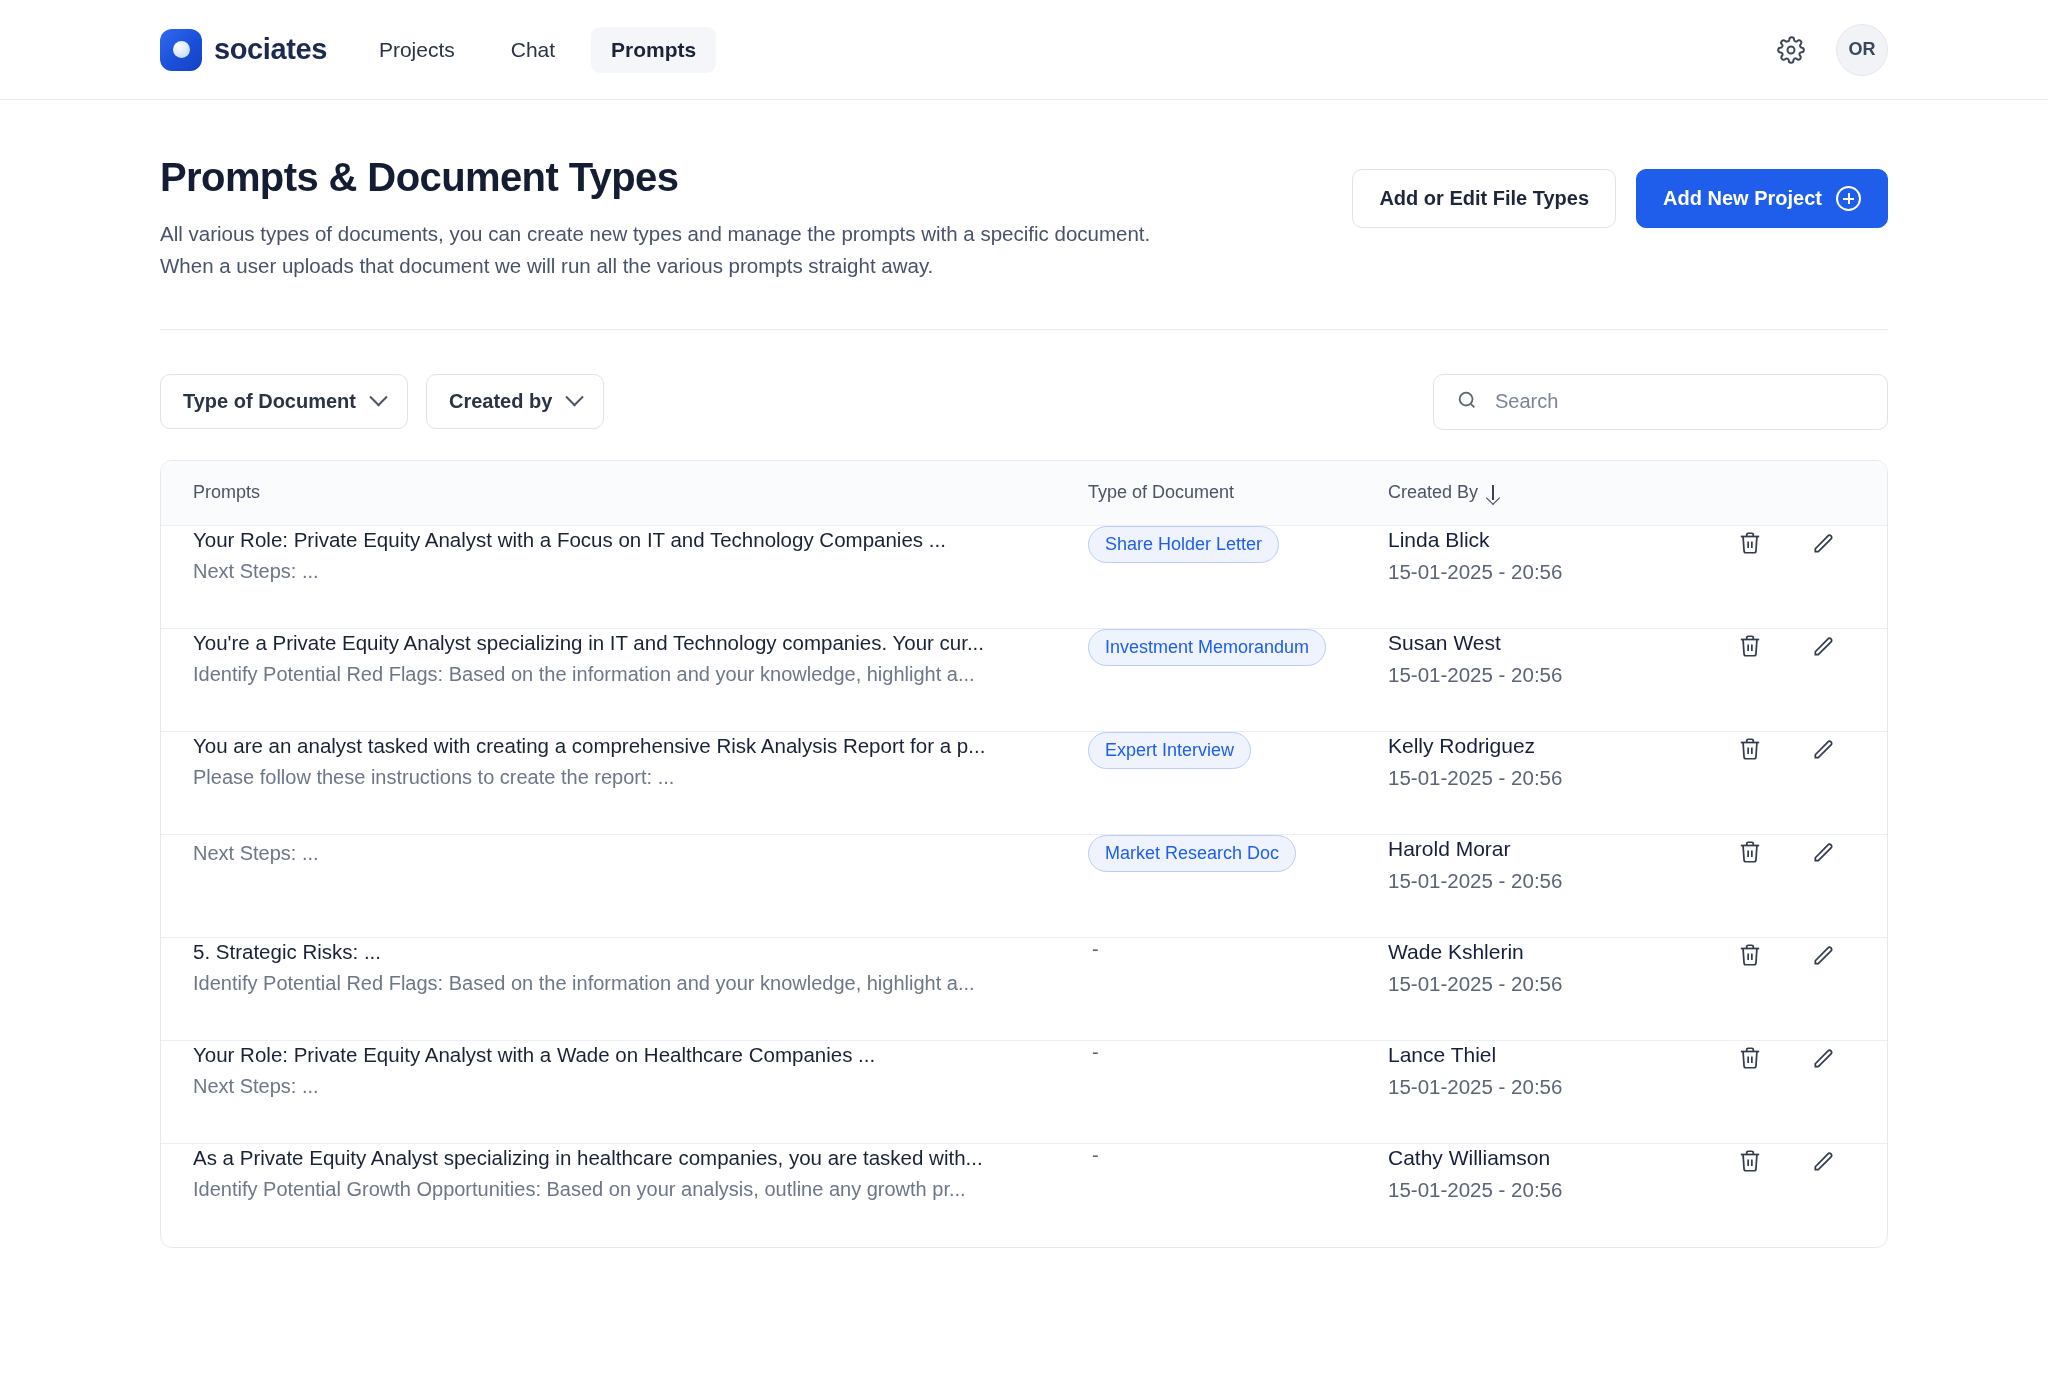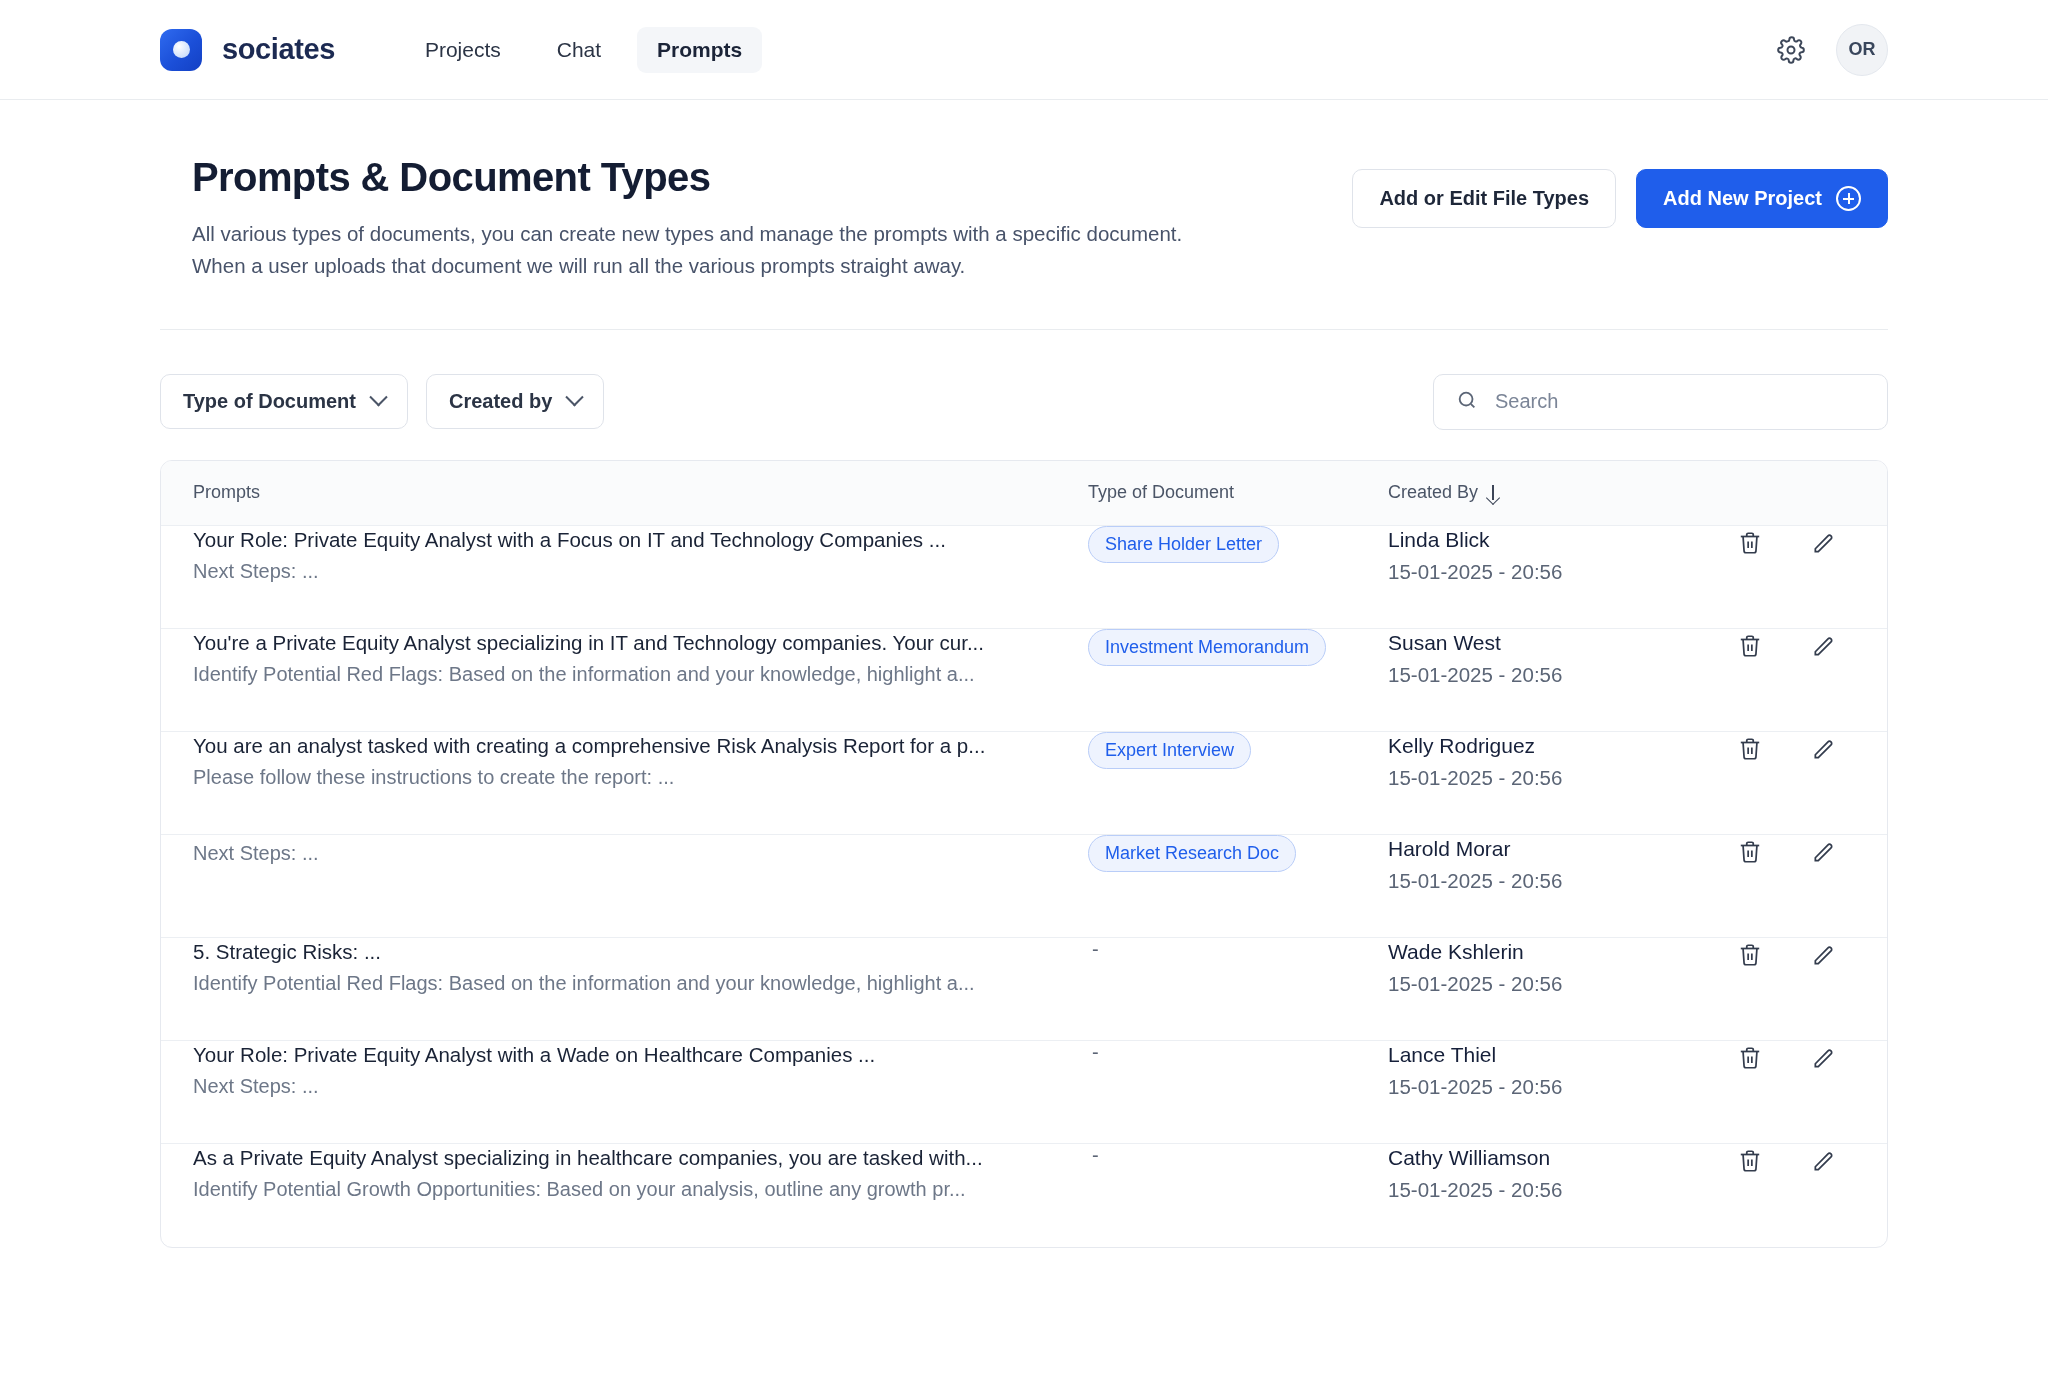--- a/index.html
+++ b/index.html
@@ -16,22 +16,22 @@
     height: 100px;
     border-bottom: 1px solid #e9ecef;
     display: flex;
     align-items: center;
     padding: 0 160px 0 160px;
     background: #fff;
   }
   .brand {
     display: flex;
     align-items: center;
-    gap: 20px;
-    margin-right: 70px;
+    gap: 12px;
+    margin-right: 32px;
     justify-content: center;
   }
   .logo-mark {
     width: 42px; height: 42px;
     border-radius: 12px;
     background: linear-gradient(135deg, #2f6bf0 0%, #1b4fd8 55%, #1340c4 100%);
     display: flex; align-items: center; justify-content: center;
     flex: none;
   }
   .logo-mark .dot {
@@ -81,21 +81,20 @@
   }
 
   
   .page {
     padding: 55px 160px 0 160px;
   }
   .page-head {
     display: flex;
     align-items: flex-start;
     justify-content: space-between;
-    margin-left: 32px;
   }
   .page-title {
     font-size: 40px;
     font-weight: bold;
     color: #141d33;
     margin: 0 0 18px 0;
     letter-spacing: -0.6px;
   }
   .page-sub {
     font-size: 20.5px;

